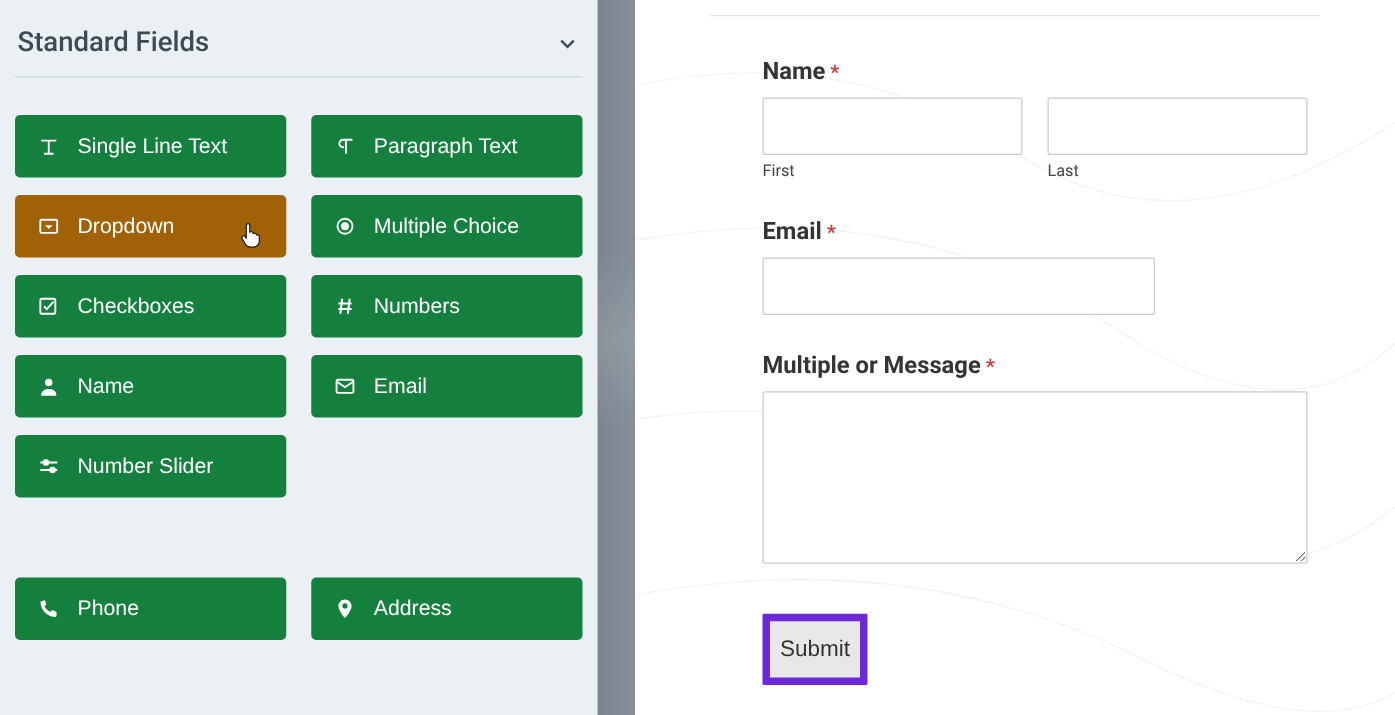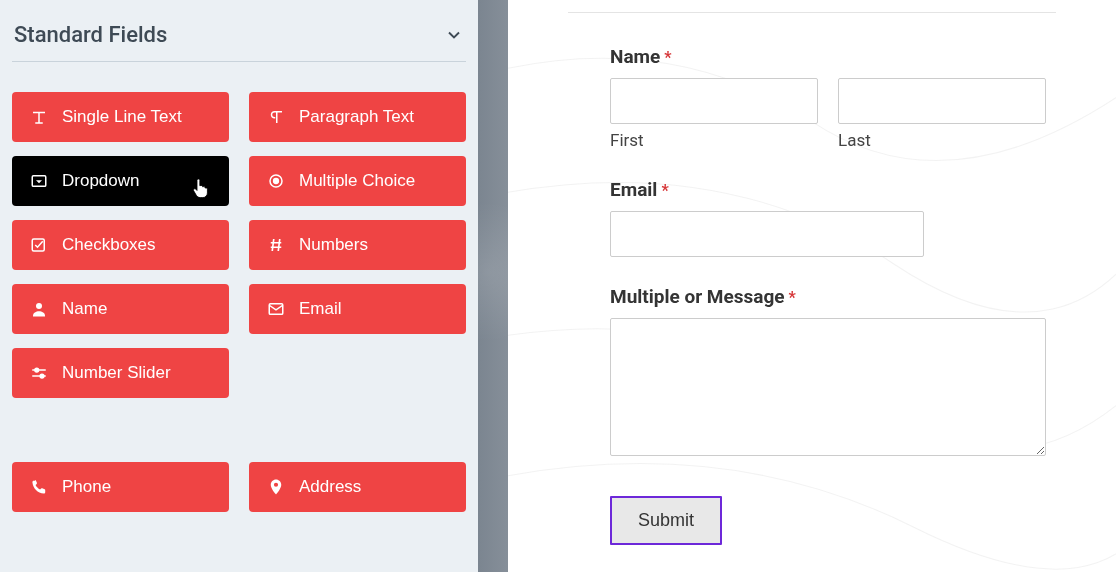--- a/index.html
+++ b/index.html
@@ -32,36 +32,36 @@
     height: 20px;
     color: #3e4a55;
   }
   .field-grid {
     display: grid;
     grid-template-columns: 1fr 1fr;
     gap: 14px 20px;
     padding: 30px 0 34px 0;
   }
   .field-btn {
-    background: #ef4444;
+    background: #15803d;
     color: #fff;
     border: none;
     border-radius: 4px;
     height: 50px;
     display: flex;
     align-items: center;
     gap: 14px;
     padding: 0 18px;
     font-size: 17px;
     font-weight: 500;
     cursor: pointer;
     position: relative;
   }
   .field-btn.hovered {
-    background: #000000;
+    background: #a16207;
   }
   .field-btn .icon {
     width: 18px;
     height: 18px;
     display: inline-flex;
     align-items: center;
     justify-content: center;
     flex-shrink: 0;
   }
   .field-btn .icon svg { width: 18px; height: 18px; }
@@ -110,21 +110,21 @@
     font-size: 19px;
     font-weight: 700;
     color: #343434;
     display: inline-block;
     margin-bottom: 10px;
   }
   .required { color: #d63638; margin-left: 4px; font-weight: 700; }
   .name-row { display: flex; gap: 20px; }
   .name-col { flex: 1; }
   .sub-label {
-    font-size: 17px;
+    font-size: 13px;
     color: #444;
     margin-top: 6px;
     display: block;
   }
   .input-box {
     width: 100%;
     height: 46px;
     border: 1px solid #ccc;
     border-radius: 2px;
     background: #fff;
@@ -132,25 +132,25 @@
   .textarea-box {
     width: 100%;
     height: 138px;
     border: 1px solid #ccc;
     border-radius: 2px;
     background: #fff;
     resize: both;
   }
   .submit-btn {
     background: #e8e8e8;
-    border: 2px solid #6d28d9;
+    border: 6px solid #6d28d9;
     color: #333;
     font-size: 18px;
     font-weight: 400;
-    padding: 12px 26px;
+    padding: 12px 8px;
     margin-top: 8px;
     cursor: pointer;
     border-radius: 1px;
   }
   .hr-top {
     position: absolute;
     top: 12px;
     left: 60px;
     right: 60px;
     border-top: 1px solid #e4e4e4;

